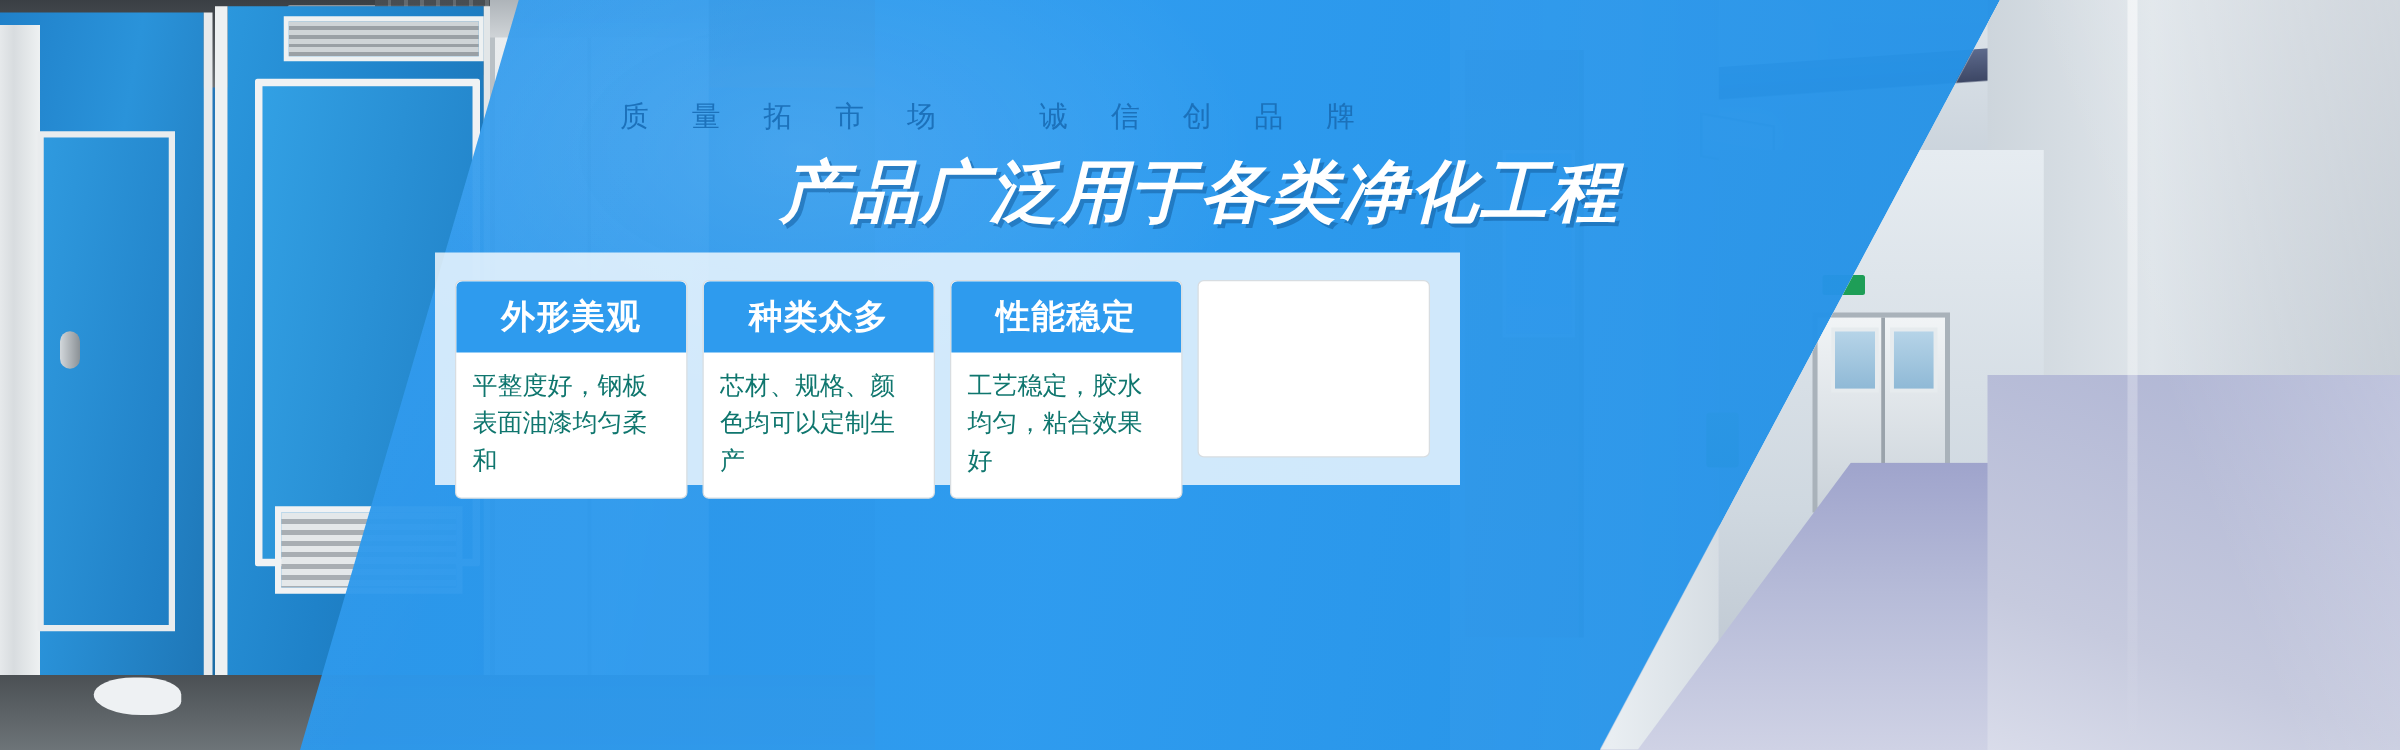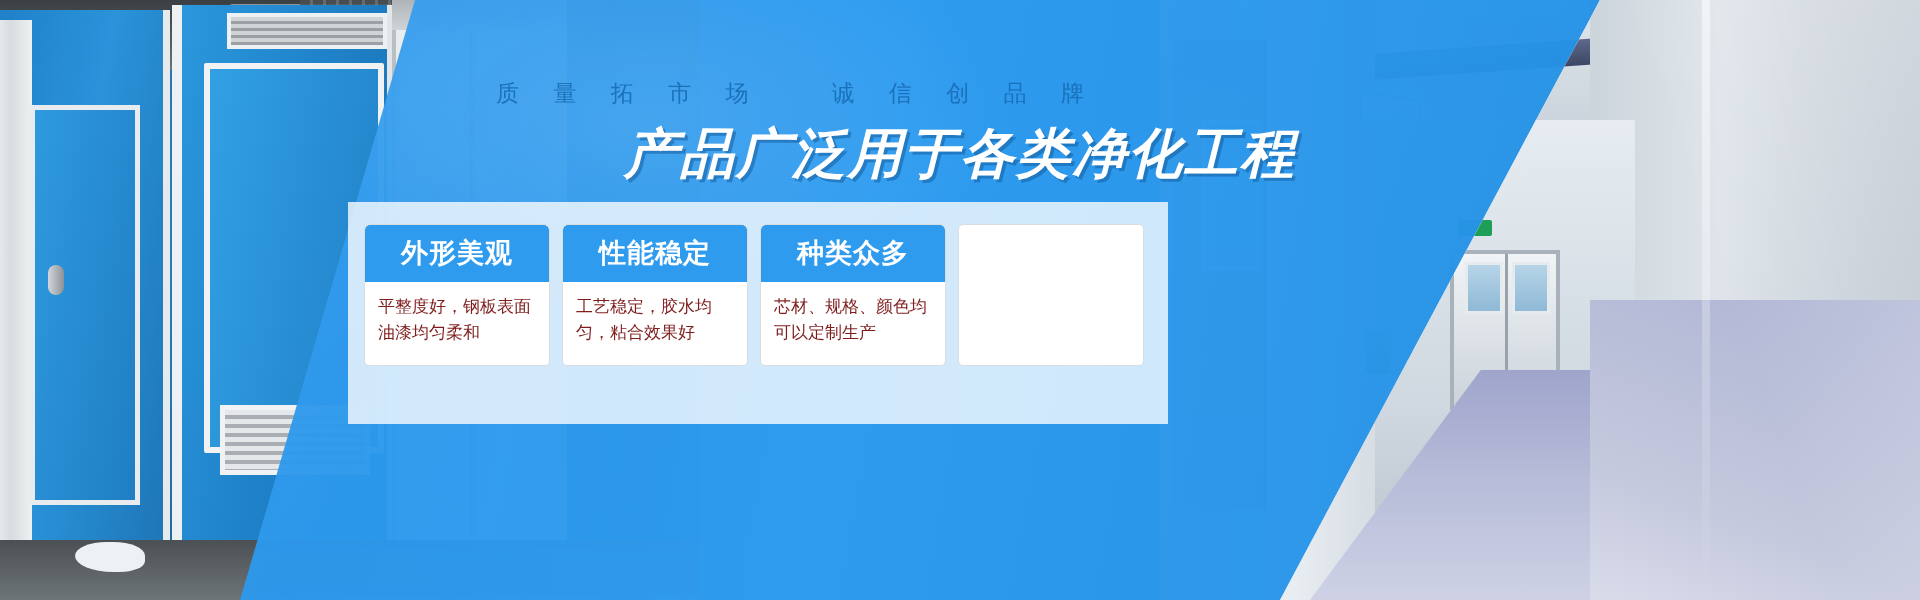--- a/index.html
+++ b/index.html
@@ -254,21 +254,21 @@
     font-weight: 700;
     color: #ffffff;
     letter-spacing: 2px;
     text-shadow: 3px 3px 0 rgba(20,95,160,0.55);
     font-style: italic;
   }
 
   
   .cards-wrap {
     position:absolute; left: 348px; top: 202px;
-    width: 820px; height: 222px;
+    width: 820px; height: 186px;
     background: rgba(255,255,255,0.78);
     display:flex;
     align-items:flex-start;
     padding: 22px 16px;
     gap: 12px;
   }
   .card {
     width: 186px;
     background: #ffffff;
     border: 1px solid #d8dde1;
@@ -282,23 +282,23 @@
     color: #ffffff;
     font-size: 27px;
     font-weight: 700;
     text-align:center;
     padding: 10px 4px 11px;
     letter-spacing: 1px;
     border-radius: 5px 5px 0 0;
   }
   .card-body {
     padding: 12px 13px 14px;
-    font-size: 17px;
+    font-size: 20px;
     line-height: 1.5;
-    color: #7f1d1d;
+    color: #0f766e;
   }
 
   .ceiling-grid{
     position:absolute; left:300px; top:0; width:180px; height:60px;
     background: repeating-linear-gradient(90deg,#4a4f54 0 10px,#6b7176 10px 13px);
     opacity:.85;
   }
 </style>
 </head>
 <body>
@@ -388,27 +388,27 @@
   </div>
 
   <div class="cards-wrap">
 
     <div class="card">
       <div class="card-head">外形美观</div>
       <div class="card-body">平整度好，钢板表面油漆均匀柔和</div>
     </div>
 
     <div class="card">
+      <div class="card-head">种类众多</div>
+      <div class="card-body">芯材、规格、颜色均可以定制生产</div>
+    </div>
+
+    <div class="card">
       <div class="card-head">性能稳定</div>
       <div class="card-body">工艺稳定，胶水均匀，粘合效果好</div>
     </div>
 
     <div class="card">
-      <div class="card-head">种类众多</div>
-      <div class="card-body">芯材、规格、颜色均可以定制生产</div>
-    </div>
-
-    <div class="card">
     </div>
 
   </div>
 
 </div>
 
 </body></html>

